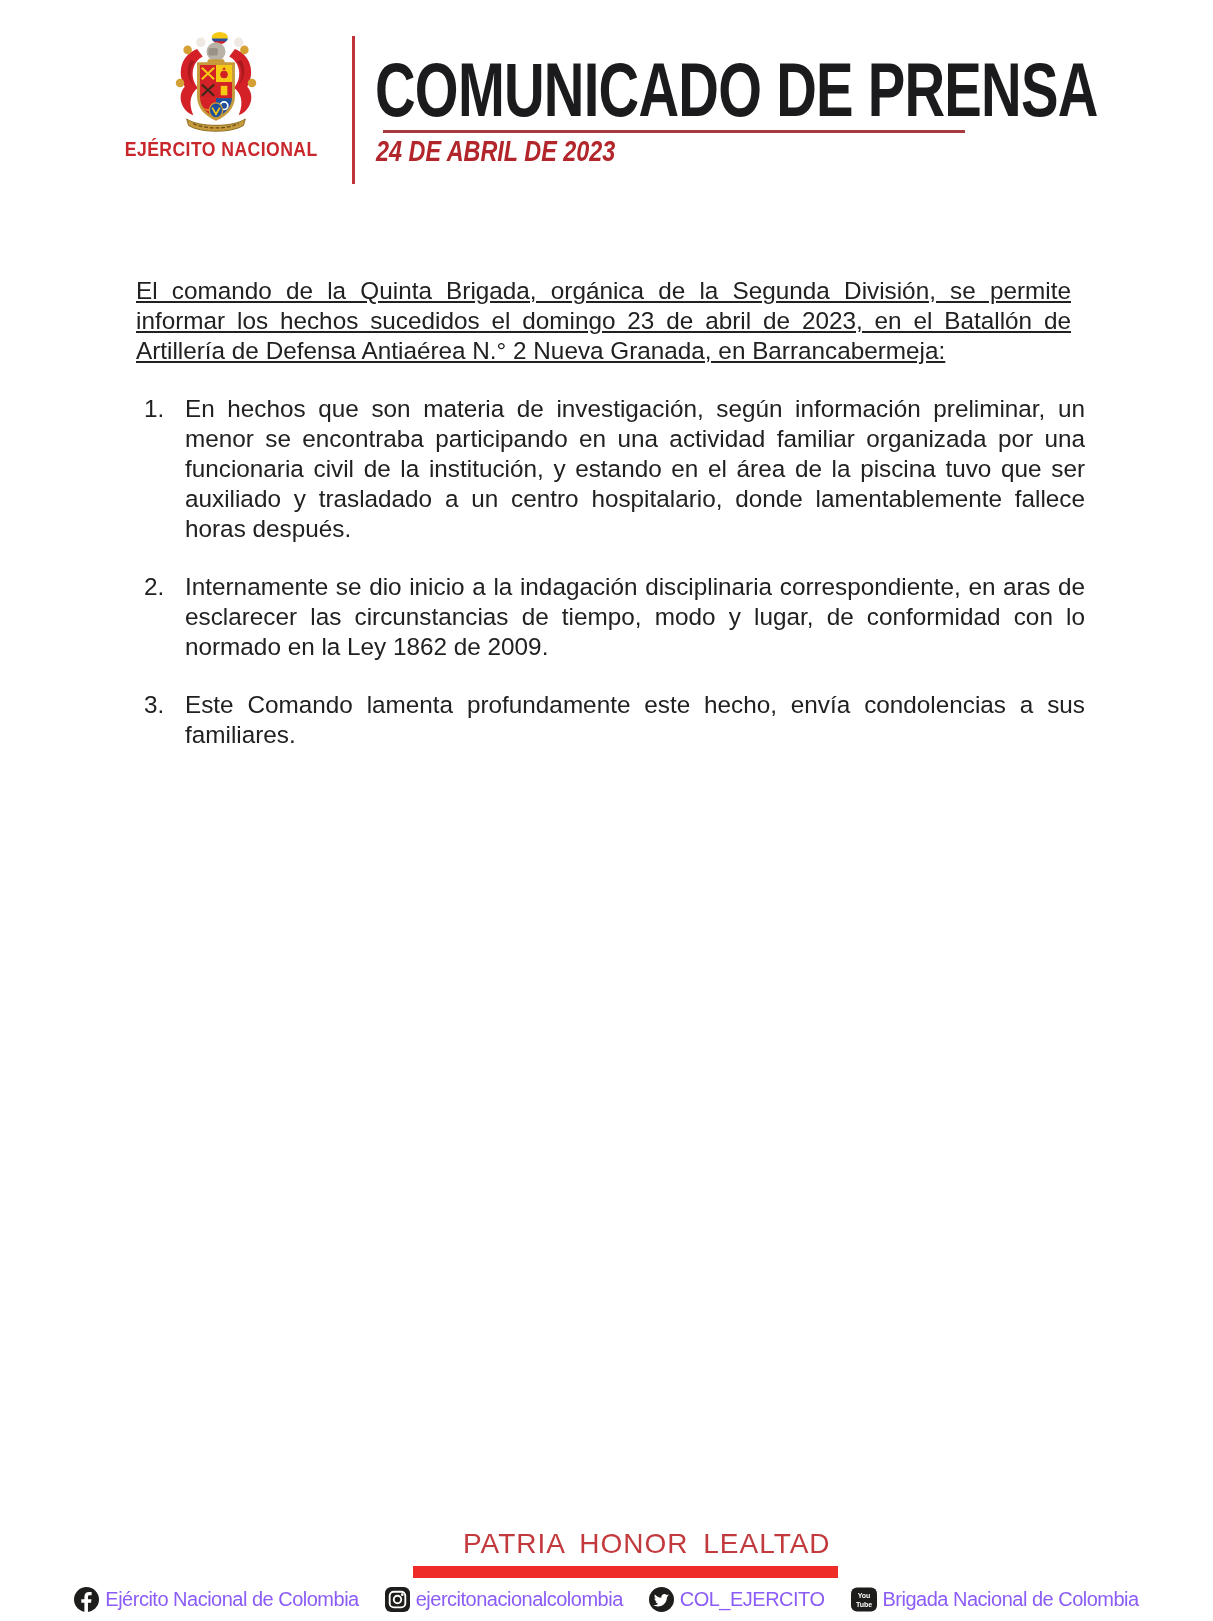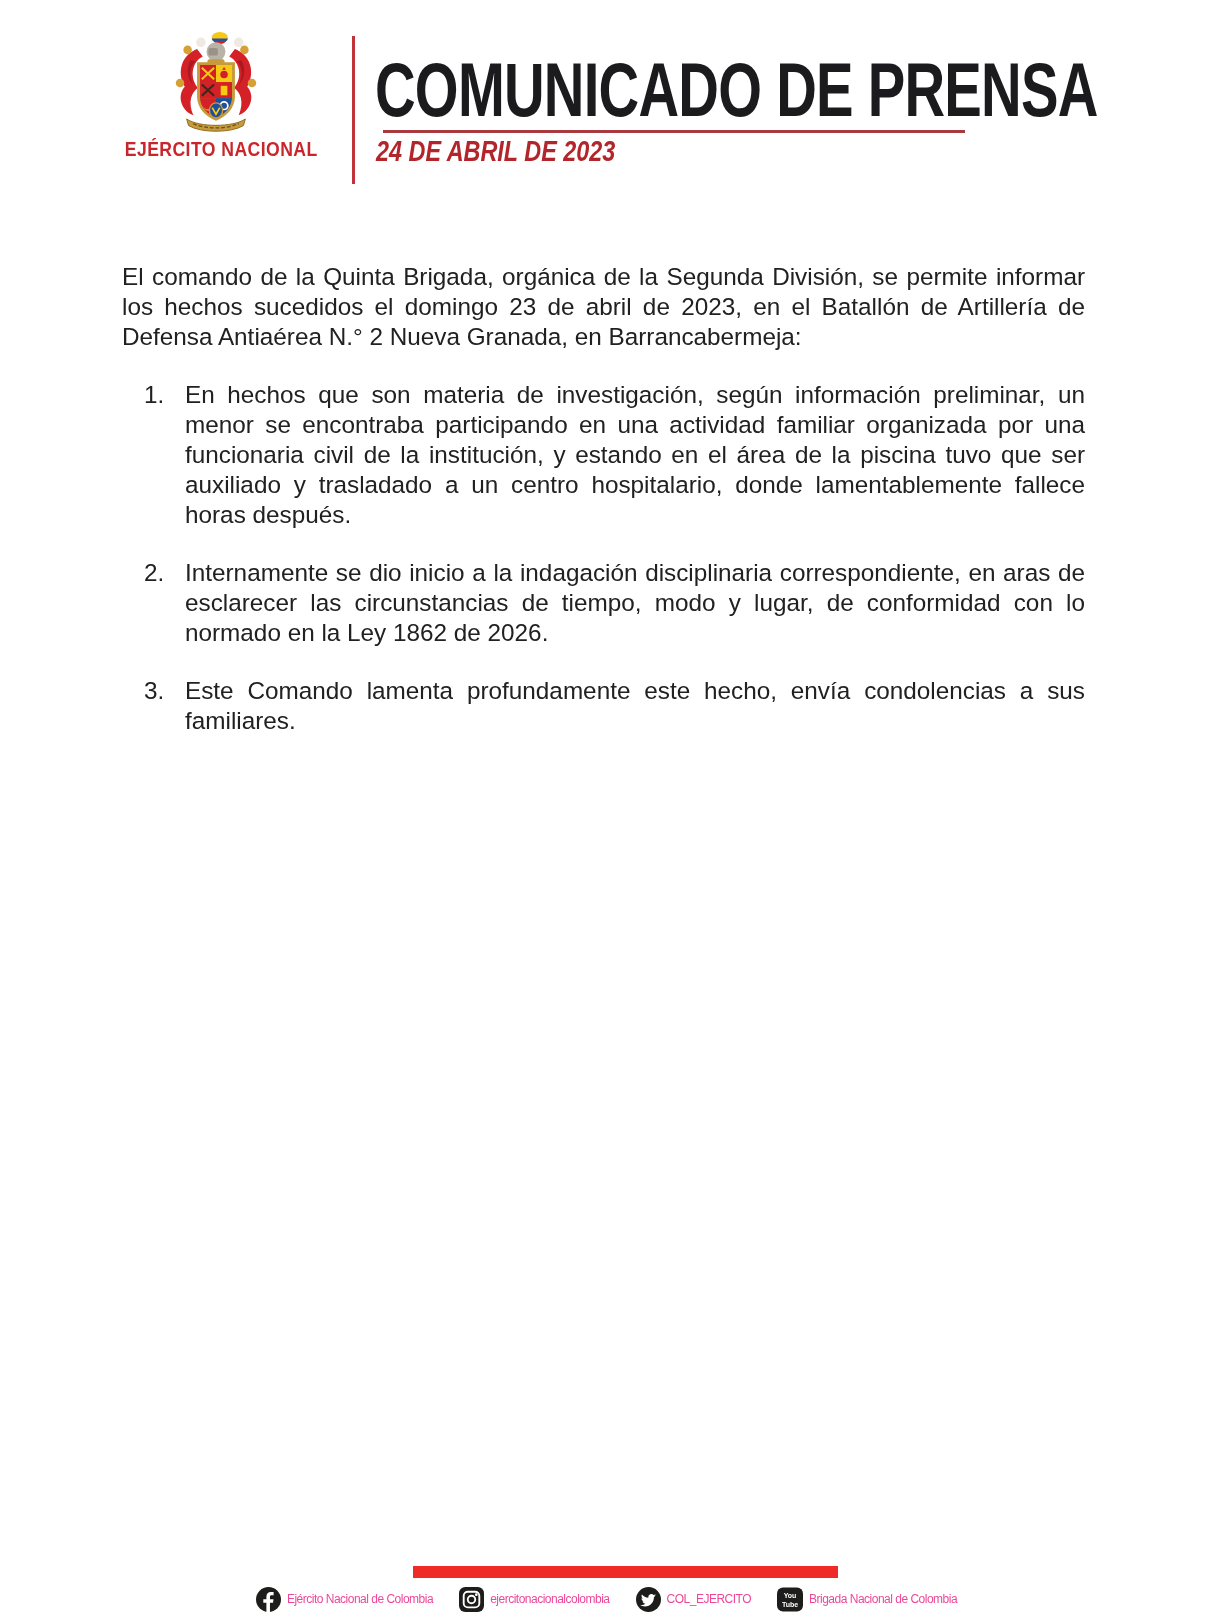--- a/index.html
+++ b/index.html
@@ -21,36 +21,36 @@
     transform:scaleX(.74);transform-origin:0 0;white-space:nowrap;
   }
   .title-underline{position:absolute;left:383px;top:130px;width:582px;height:3px;background:#a8393f;}
   .doc-date{
     position:absolute;left:376px;top:134px;
     font-size:30px;font-weight:bold;font-style:italic;line-height:1.1;color:#b2252a;
     transform:scaleX(.78);transform-origin:0 0;white-space:nowrap;
   }
   
   .doc-body{position:absolute;left:122px;top:262px;width:963px;font-size:24.3px;line-height:30px;}
-  .intro{margin:0;text-align:justify;}
+  .intro{margin:14px;text-align:justify;text-decoration:underline;}
   .num-list{margin:0;padding:0;list-style:none;}
   .num-list li{position:relative;margin-top:28px;padding-left:63px;text-align:justify;}
   .num-list .num{position:absolute;left:22px;top:0;}
   
   .motto{
     position:absolute;left:463px;top:1528px;margin:0;
     font-size:28px;letter-spacing:1px;word-spacing:6px;color:#c23a3e;white-space:nowrap;
   }
   .motto-bar{position:absolute;left:413px;top:1566px;width:425px;height:12px;background:#ee2b26;}
   .social-row{
     position:absolute;left:0;top:1584px;width:1213px;height:30px;
     display:flex;justify-content:center;align-items:center;gap:26px;
   }
   .social-item{display:flex;align-items:center;gap:6px;}
-  .social-item .label{font-size:12px;letter-spacing:-0.5px;color:#ec4899;white-space:nowrap;}
+  .social-item .label{font-size:20px;letter-spacing:-0.5px;color:#8b5cf6;white-space:nowrap;}
   .social-item svg{display:block;}
 </style>
 </head>
 <body>
 
 <div class="page">
 
   <svg class="crest" viewBox="0 0 120 112" aria-hidden="true">
     <defs>
       <clipPath id="shieldClip">
@@ -118,29 +118,30 @@
 
   <main class="doc-body">
     <p class="intro">El comando de la Quinta Brigada, orgánica de la Segunda División, se permite informar los hechos sucedidos el domingo 23 de abril de 2023, en el Batallón de Artillería de Defensa Antiaérea N.° 2 Nueva Granada, en Barrancabermeja:</p>
     <ol class="num-list">
       <li>
         <span class="num">1.</span>
         <span class="itext">En hechos que son materia de investigación, según información preliminar, un menor se encontraba participando en una actividad familiar organizada por una funcionaria civil de la institución, y estando en el área de la piscina tuvo que ser auxiliado y trasladado a un centro hospitalario, donde lamentablemente fallece horas después.</span>
       </li>
       <li>
         <span class="num">2.</span>
-        <span class="itext">Internamente se dio inicio a la indagación disciplinaria correspondiente, en aras de esclarecer las circunstancias de tiempo, modo y lugar, de conformidad con lo normado en la Ley 1862 de 2026.</span>
+        <span class="itext">Internamente se dio inicio a la indagación disciplinaria correspondiente, en aras de esclarecer las circunstancias de tiempo, modo y lugar, de conformidad con lo normado en la Ley 1862 de 2009.</span>
       </li>
       <li>
         <span class="num">3.</span>
         <span class="itext">Este Comando lamenta profundamente este hecho, envía condolencias a sus familiares.</span>
       </li>
     </ol>
   </main>
 
+  <div class="motto">PATRIA HONOR LEALTAD</div>
   <div class="motto-bar"></div>
 
   <div class="social-row">
 
     <div class="social-item">
       <svg width="25" height="25" viewBox="0 0 24 24">
         <circle cx="12" cy="12" r="12" fill="#1d1d1b"></circle>
         <path fill="#ffffff" d="M13.4 24v-8.8h2.95l.45-3.4h-3.4V9.6c0-1 .28-1.66 1.72-1.66h1.8V4.9c-.32-.04-1.4-.14-2.66-.14-2.63 0-4.28 1.6-4.28 4.5v2.54H7v3.4h2.98V24z"></path>
       </svg>
       <span class="label">Ejército Nacional de Colombia</span>

